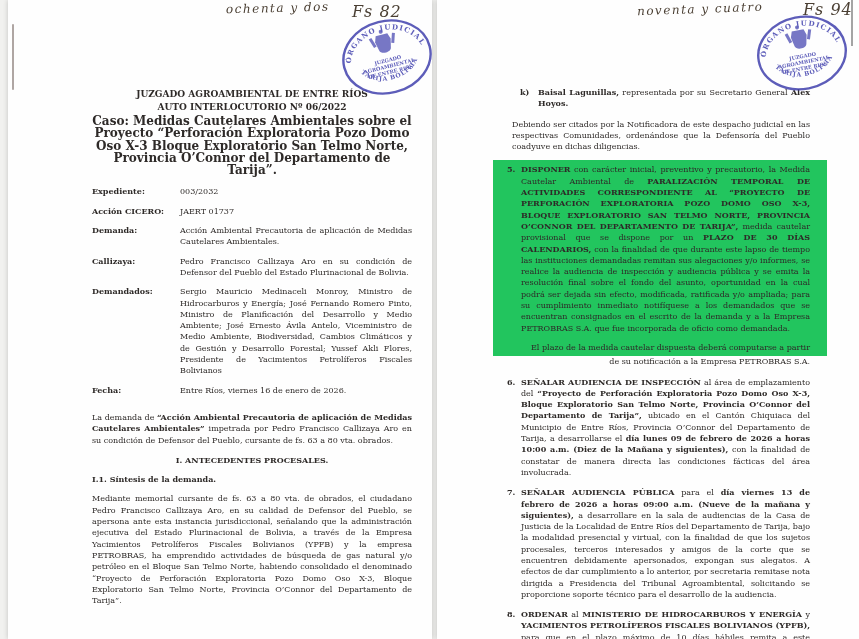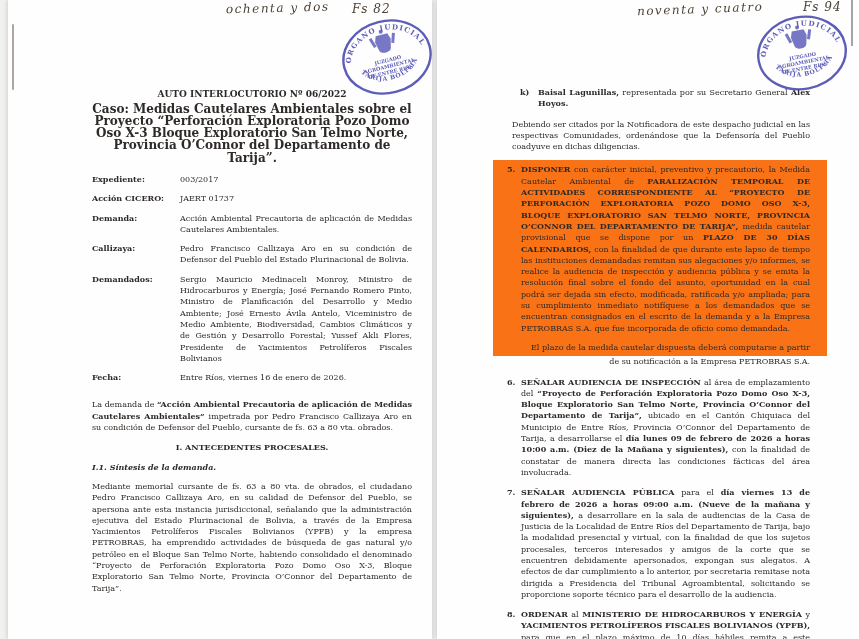--- a/index.html
+++ b/index.html
@@ -27,50 +27,50 @@
   .doc-title    { text-align:center; font-weight:bold; font-size:9px; line-height:12.5px; }
   .case-caption { text-align:center; font-weight:bold; font-size:12px; line-height:12.3px; margin-top:2px; }
 
   .fields { margin-top:10px; }
   .frow   { display:flex; margin-bottom:8px; }
   .flabel { flex:0 0 88px; width:88px; font-weight:bold; text-align:left; }
   .fvalue { flex:1; text-align:justify; }
 
   .para        { margin-top:8px; }
   .center-head { text-align:center; font-weight:bold; margin-top:9px; }
-  .sub-head    { font-weight:bold; margin-top:8px; text-align:left;font-style:italic; }
+  .sub-head    { font-weight:bold; margin-top:8px; text-align:left; }
   .b           { font-weight:bold; }
 
   .hang-k { padding-left:18px; margin-left:13px; text-align:justify; }
   .hang-k .num { display:inline-block; width:18px; margin-left:-18px; font-weight:bold; }
 
   .cite-para { margin-left:5px; margin-top:9px; }
 
   .hl-wrap {
-    background:#f97316;
+    background:#22c55e;
     margin:8px -17px 0 -14px;
     padding:4px 17px 3px 14px;
   }
   .oitem { padding-left:14px; text-align:justify; }
   .oitem .num { display:inline-block; width:14px; margin-left:-14px; font-weight:bold; }
   .mt { margin-top:9px; }
 
   .plazo-line { margin-left:14px; text-align:right; }
   .plazo-first { margin-top:8px; }
 
   .stamp { position:absolute; width:94px; height:78px; opacity:.88; }
   .left  .stamp { left:332px; top:18px; transform:rotate(-14deg); }
   .right .stamp { left:318px; top:14px; transform:rotate(-11deg); }
 
   .hand {
     position:absolute; font-family:"DejaVu Serif", serif; font-style:italic;
     color:#4a3f33; white-space:nowrap;
   }
   .hand.words { font-size:12px; letter-spacing:1.5px; }
-  .hand.folio { font-size:12px; letter-spacing:1px; }
+  .hand.folio { font-size:16px; letter-spacing:1px; }
   .left  .hand.words { left:218px; top:1px; transform:rotate(-1.5deg); }
   .left  .hand.folio { left:344px; top:2px; }
   .right .hand.words { left:200px; top:2px; transform:rotate(-2deg); }
   .right .hand.folio { left:366px; top:0px; }
 
   .edge-mark-left {
     position:absolute; left:12px; top:24px; width:2px; height:66px;
     background:#6e5d57; opacity:.55; border-radius:2px;
   }
   .edge-mark-right {
@@ -105,27 +105,28 @@
         <path d="M41,16 h12 l2,6 -2,9 c-1,4.5 -11,4.5 -12,0 l-2,-9 z"></path>
         <rect x="35" y="17" width="3" height="10" transform="rotate(-18 36.5 22)"></rect>
         <rect x="56" y="17" width="3" height="10" transform="rotate(18 57.5 22)"></rect>
       </g>
       <text x="47" y="44" text-anchor="middle" font-size="5" font-weight="bold" fill="#4747b0">JUZGADO</text>
       <text x="47" y="50" text-anchor="middle" font-size="5" font-weight="bold" fill="#4747b0">AGROAMBIENTAL</text>
       <text x="47" y="56" text-anchor="middle" font-size="5" font-weight="bold" fill="#4747b0">DE ENTRE RIOS</text>
     </svg>
 
     <div class="content">
+      <div class="doc-title">JUZGADO AGROAMBIENTAL DE ENTRE RÍOS</div>
       <div class="doc-title">AUTO INTERLOCUTORIO Nº 06/2022</div>
       <div class="case-caption">Caso: Medidas Cautelares Ambientales sobre el Proyecto “Perforación Exploratoria Pozo Domo Oso X-3 Bloque Exploratorio San Telmo Norte, Provincia O’Connor del Departamento de Tarija”.</div>
 
       <div class="fields">
         <div class="frow">
           <div class="flabel">Expediente:</div>
-          <div class="fvalue">003/2017</div>
+          <div class="fvalue">003/2032</div>
         </div>
         <div class="frow">
           <div class="flabel">Acción CICERO:</div>
           <div class="fvalue">JAERT 01737</div>
         </div>
         <div class="frow">
           <div class="flabel">Demanda:</div>
           <div class="fvalue">Acción Ambiental Precautoria de aplicación de Medidas Cautelares Ambientales.</div>
         </div>
         <div class="frow">

